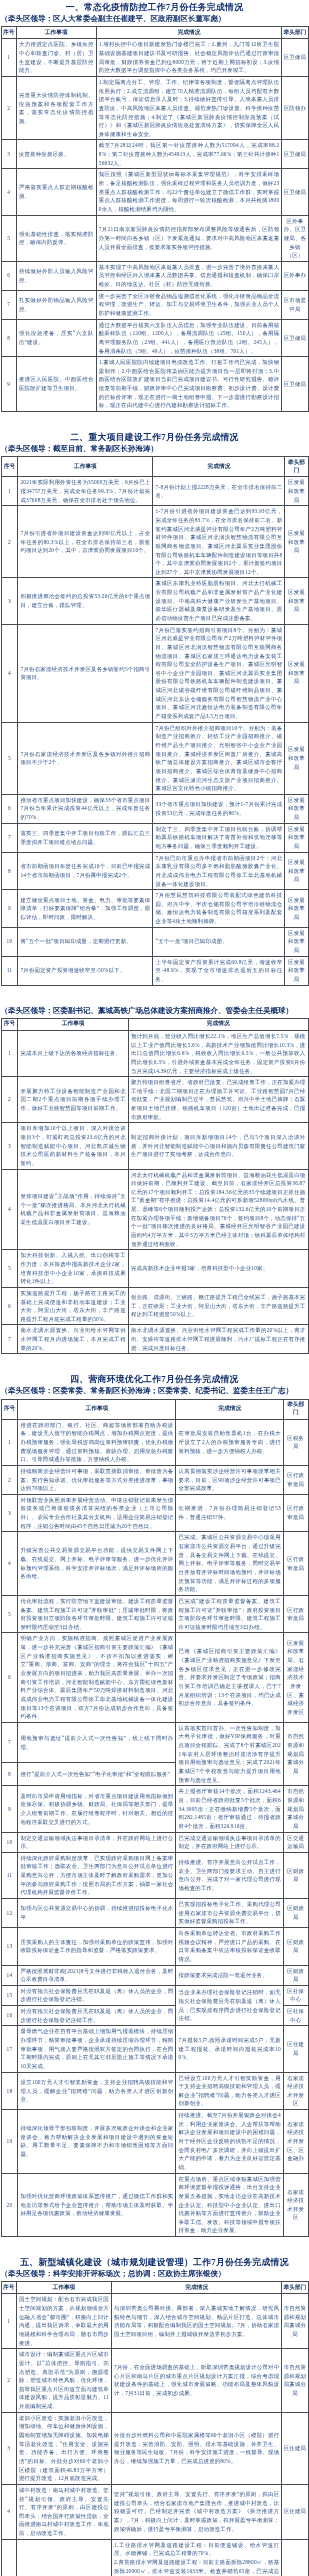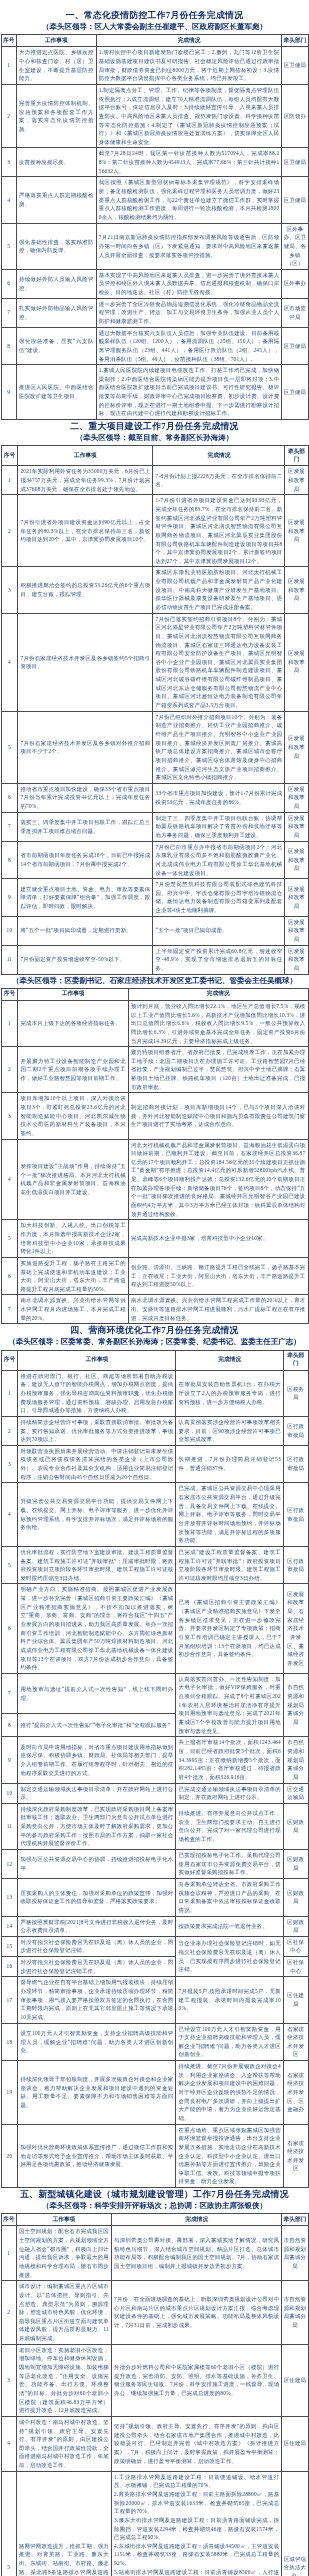--- a/index.html
+++ b/index.html
@@ -1,21 +1,21 @@
 <!DOCTYPE html>
 <html style="font-size:8.2px"><head>
 <meta charset="utf-8">
 <style>
   html,body{margin:0;padding:0;background:#ffffff;}
   body{width:309px;font-family:"Liberation Serif","DejaVu Serif",serif;color:#2a4d80;}
   .doc{width:309px;padding:2.1px 0.5px 3.1px 0.5px;box-sizing:border-box;}
-  .sec{margin-top:1px;}
-  .sec:first-child{margin-top:8px;}
+  .sec{margin-top:20px;}
+  .sec:first-child{margin-top:0;}
   .title1{font-size:8.8px;font-weight:bold;color:#12306b;text-align:center;line-height:1.25;letter-spacing:0.3px;}
-  .title2{font-size:7.5px;font-weight:bold;color:#12306b;text-align:center;line-height:1.3;margin:1px 0 2.6px 0;}
+  .title2{font-size:7.5px;font-weight:bold;color:#12306b;text-align:left;line-height:1.3;margin:1px 0 2.6px 0;}
   table{width:100%;border-collapse:collapse;table-layout:fixed;}
   th,td{border:0.5px solid #4a4a52;padding:1px 2.1px;vertical-align:middle;word-break:break-all;}
   th{font-size:5.7px;font-weight:bold;color:#1c3a66;text-align:center;padding:1.5px 1px;}
   td{font-size:5.4px;line-height:1.6;letter-spacing:0.2px;}
   .col-no{text-align:center;}
   .col-item{text-align:justify;}
   .col-done{text-align:justify;white-space:pre-line;}
   .col-dept{text-align:center;padding:1px 1px;}
 </style>
 </head>
@@ -180,21 +180,21 @@
           <tr>
             <td class="col-no">11</td>
             <td class="col-item">7月份固定资产投资增速收窄至-50%以下。</td>
             <td class="col-done">上半年固定资产投资累计完成60.8亿元，增速收窄至-48.9%，实现了全市增速排名退后五的目标任务。</td>
             <td class="col-dept">区发展和改革局</td>
           </tr>
         </tbody>
       </table>
     </section>
     <section class="sec">
-      <div class="title2">（牵头区领导：区委副书记、石家庄经济技术开发区党工委书记、管委会主任吴概球）</div>
+      <div class="title2">（牵头区领导：区委副书记、藁城高铁广场总体建设方案招商推介、管委会主任吴概球）</div>
       <table>
         <colgroup>
           <col style="width: 5.5%;">
           <col style="width: 36%;">
           <col style="width: 58.5%;">
         </colgroup>
         <thead>
           <tr>
             <th>序号</th>
             <th>工作事项</th>

